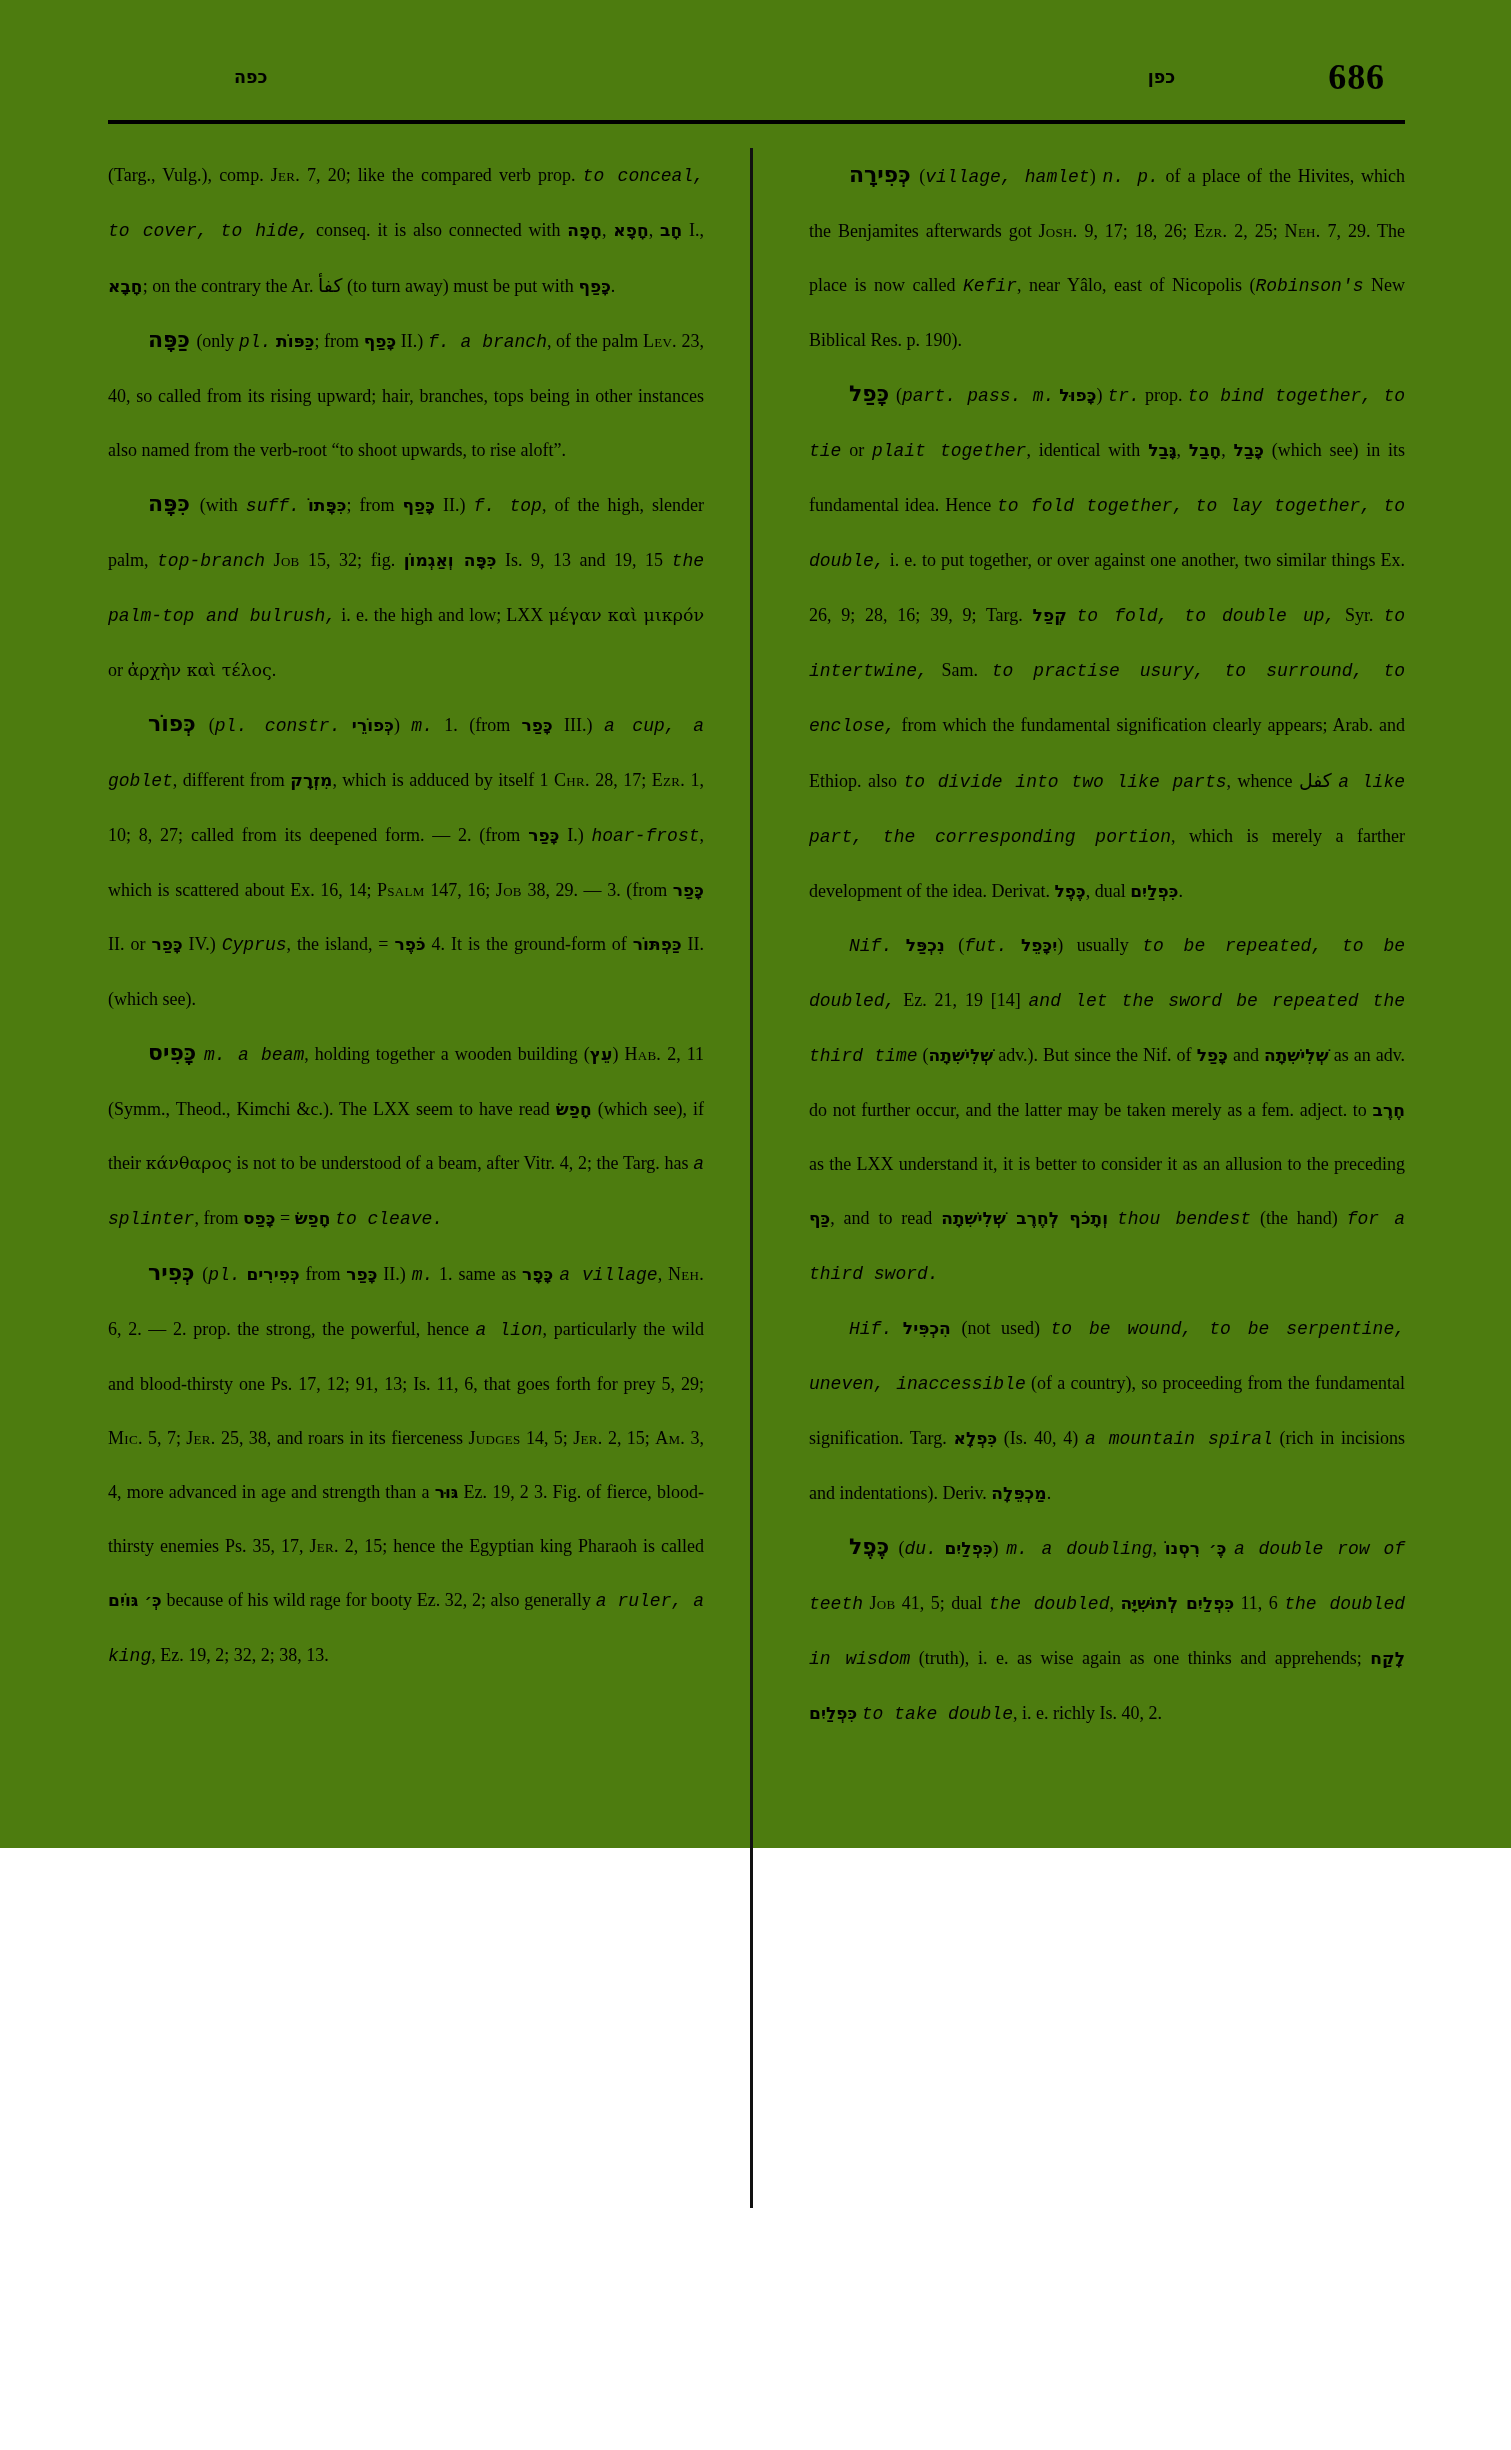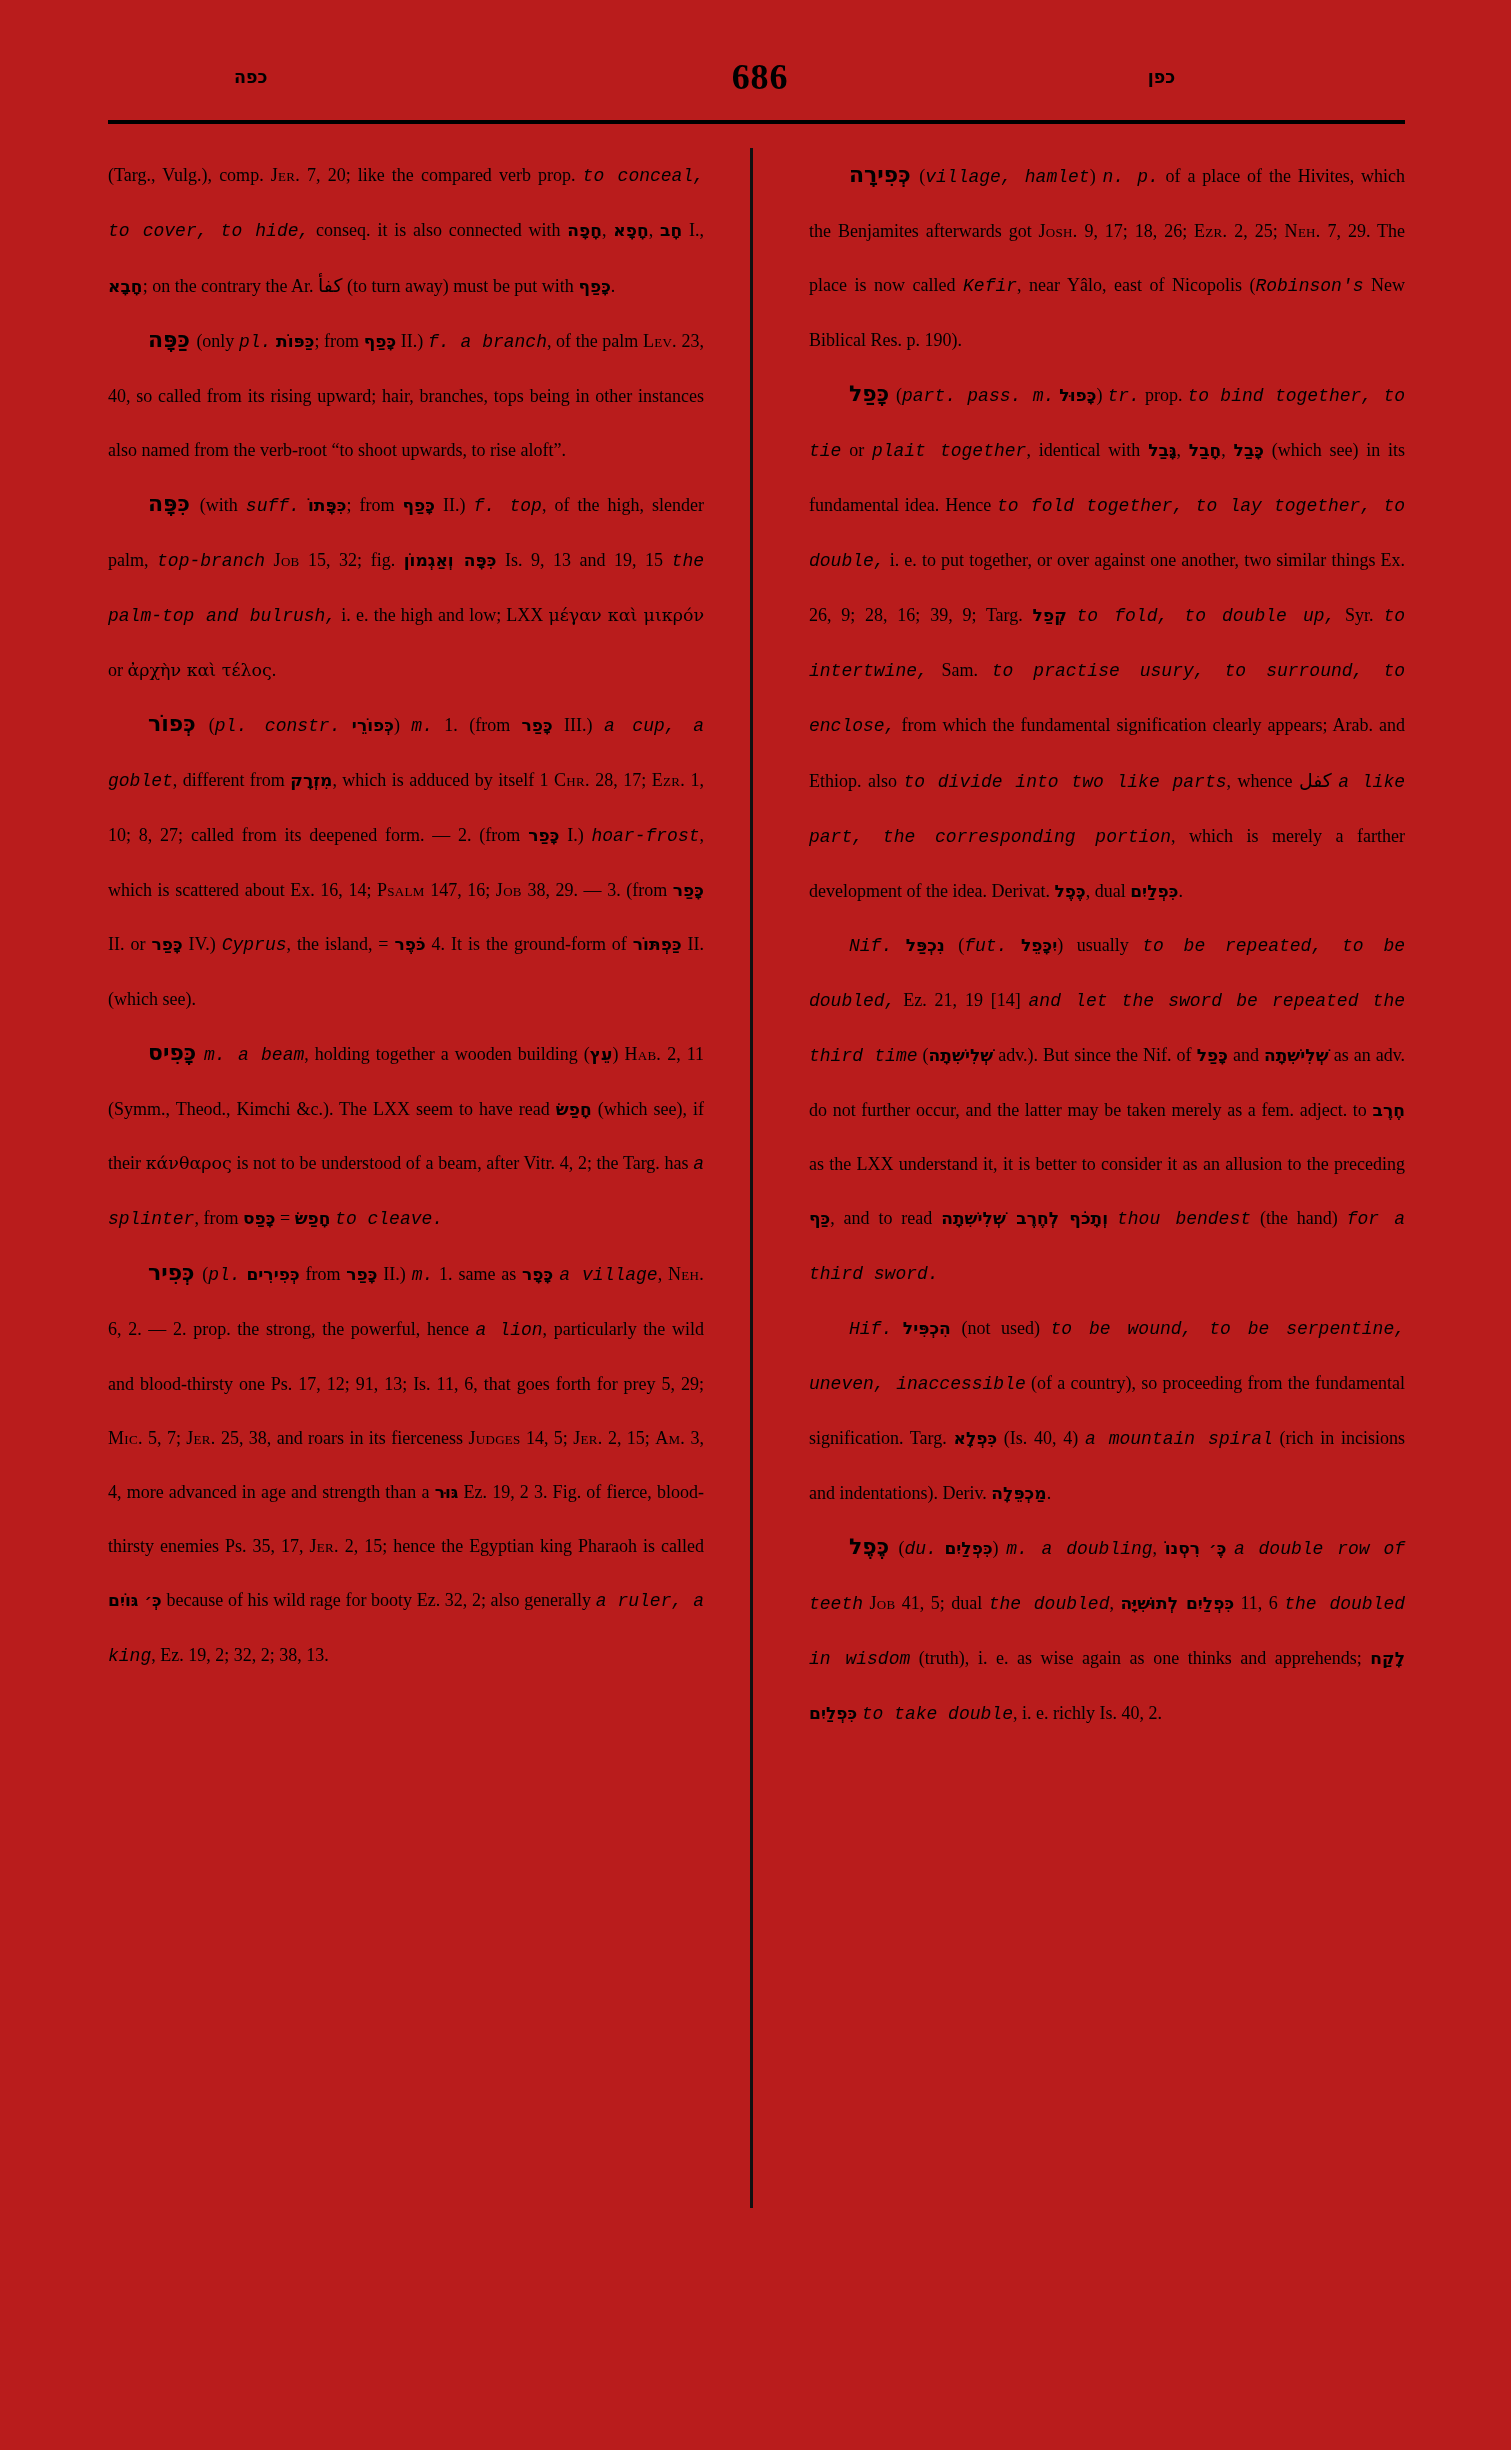--- a/index.html
+++ b/index.html
@@ -13,22 +13,22 @@
     font-family: "Liberation Serif", "DejaVu Serif", serif;
     color: #000000;
     position: relative;
     overflow: hidden;
   }
 
   .page {
     position: absolute;
     left: 0; top: 0;
     width: 1512px;
-    height: 2450px;
-    background: #b91c1c;
+    height: 1848px;
+    background: #4d7c0f;
   }
 
   
   .running-head {
     position: absolute;
     left: 135px;
     top: 50px;
     width: 1250px;
     height: 65px;
   }
@@ -39,21 +39,21 @@
   }
   .rh-left {
     left: 99px;
     font-size: 41px;
     line-height: 54px;
     direction: rtl;
     letter-spacing: 0.9px;
   }
   .rh-center {
     left: 0; right: 0;
-    text-align: center;
+    text-align: right;
     font-size: 36px;
     line-height: 54px;
     letter-spacing: 0.9px;
   }
   .rh-right {
     right: 208px;
     font-size: 41px;
     line-height: 54px;
     direction: rtl;
     letter-spacing: 0.9px;

